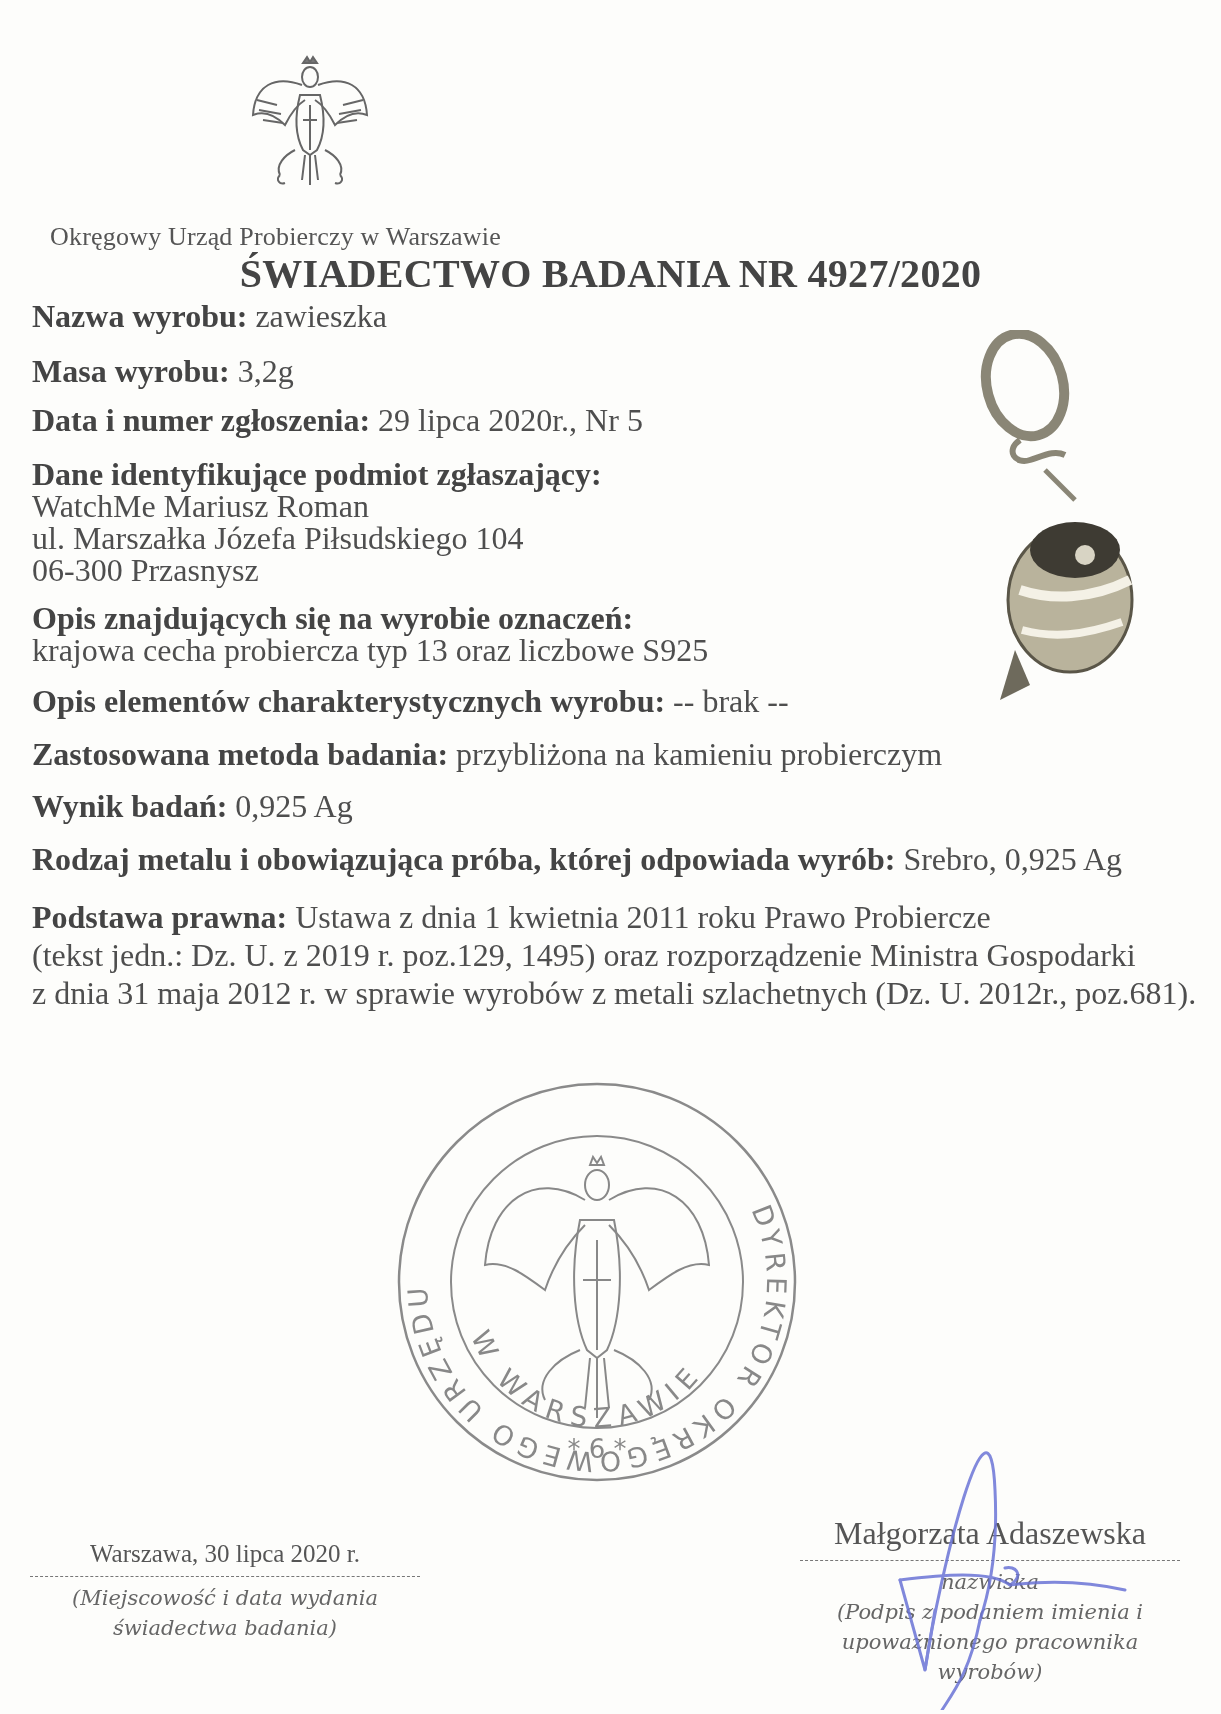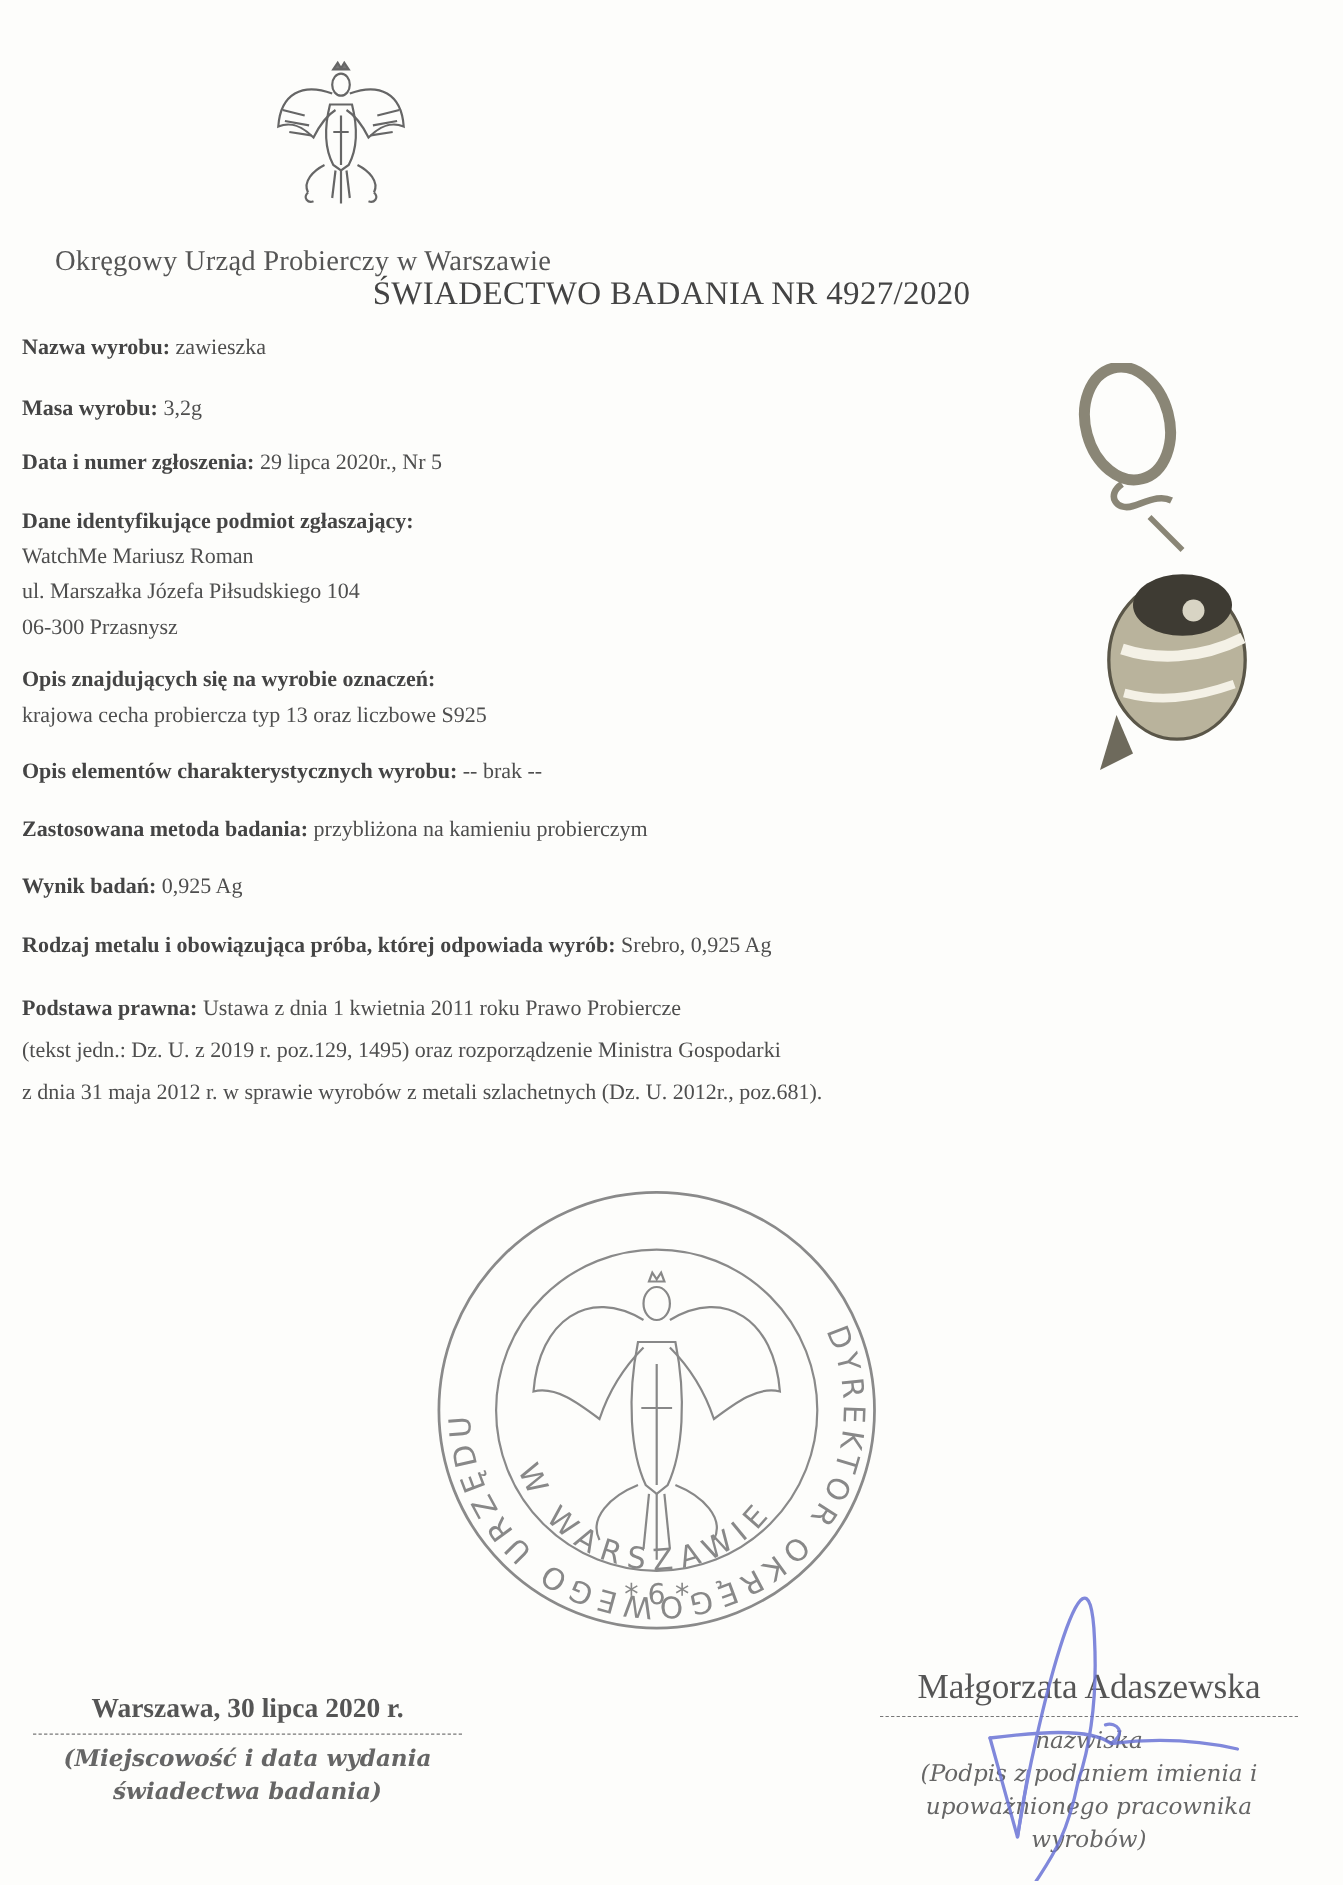--- a/index.html
+++ b/index.html
@@ -3,27 +3,27 @@
 <meta charset="utf-8">
 <style>
   html, body { margin: 0; padding: 0; }
   body {
     width: 1221px; height: 1714px; background: #fdfdfb; position: relative;
     font-family: "Liberation Serif", "DejaVu Serif", serif; color: #4a4a4a; overflow: hidden;
   }
   .abs { position: absolute; }
   .emblem { left: 245px; top: 55px; width: 130px; height: 135px; }
   .office { left: 50px; top: 178px; font-size: 26px; color: #555; letter-spacing: 0.2px; white-space: nowrap; margin-top: 44px; }
-  .title { left: 0; width: 1221px; top: 250px; text-align: center; font-size: 30px; font-weight: normal; color: #444; letter-spacing: 0.3px; }
-  .field { left: 20px; font-size: 20px; line-height: 32px; white-space: nowrap; color: #4e4e4e; }
+  .title { left: 0; width: 1221px; top: 250px; text-align: center; font-size: 40px; font-weight: bold; color: #444; letter-spacing: 0.3px; }
+  .field { left: 32px; font-size: 32px; line-height: 32px; white-space: nowrap; color: #4e4e4e; }
   .field b { color: #444; }
   .line { display: block; }
   .pendant { left: 960px; top: 330px; width: 190px; height: 390px; }
   .stamp { left: 395px; top: 1080px; width: 405px; height: 405px; }
-  .place { left: 30px; top: 1540px; width: 390px; text-align: center; font-weight: bold; }
+  .place { left: 30px; top: 1540px; width: 390px; text-align: center; }
   .place .v { font-size: 25px; color: #555; }
   .sigline { border-top: 1.5px dashed #777; margin: 8px 0 6px 0; height: 0; }
   .cap { font-style: italic; font-size: 21px; color: #666; line-height: 30px; font-family: "DejaVu Serif", serif; }
   .signer { left: 800px; top: 1515px; width: 380px; text-align: center; }
   .signer .v { font-size: 32px; color: #555; }
   .signature { left: 880px; top: 1370px; width: 260px; height: 340px; pointer-events: none; }
 </style>
 </head>
 <body>
 

